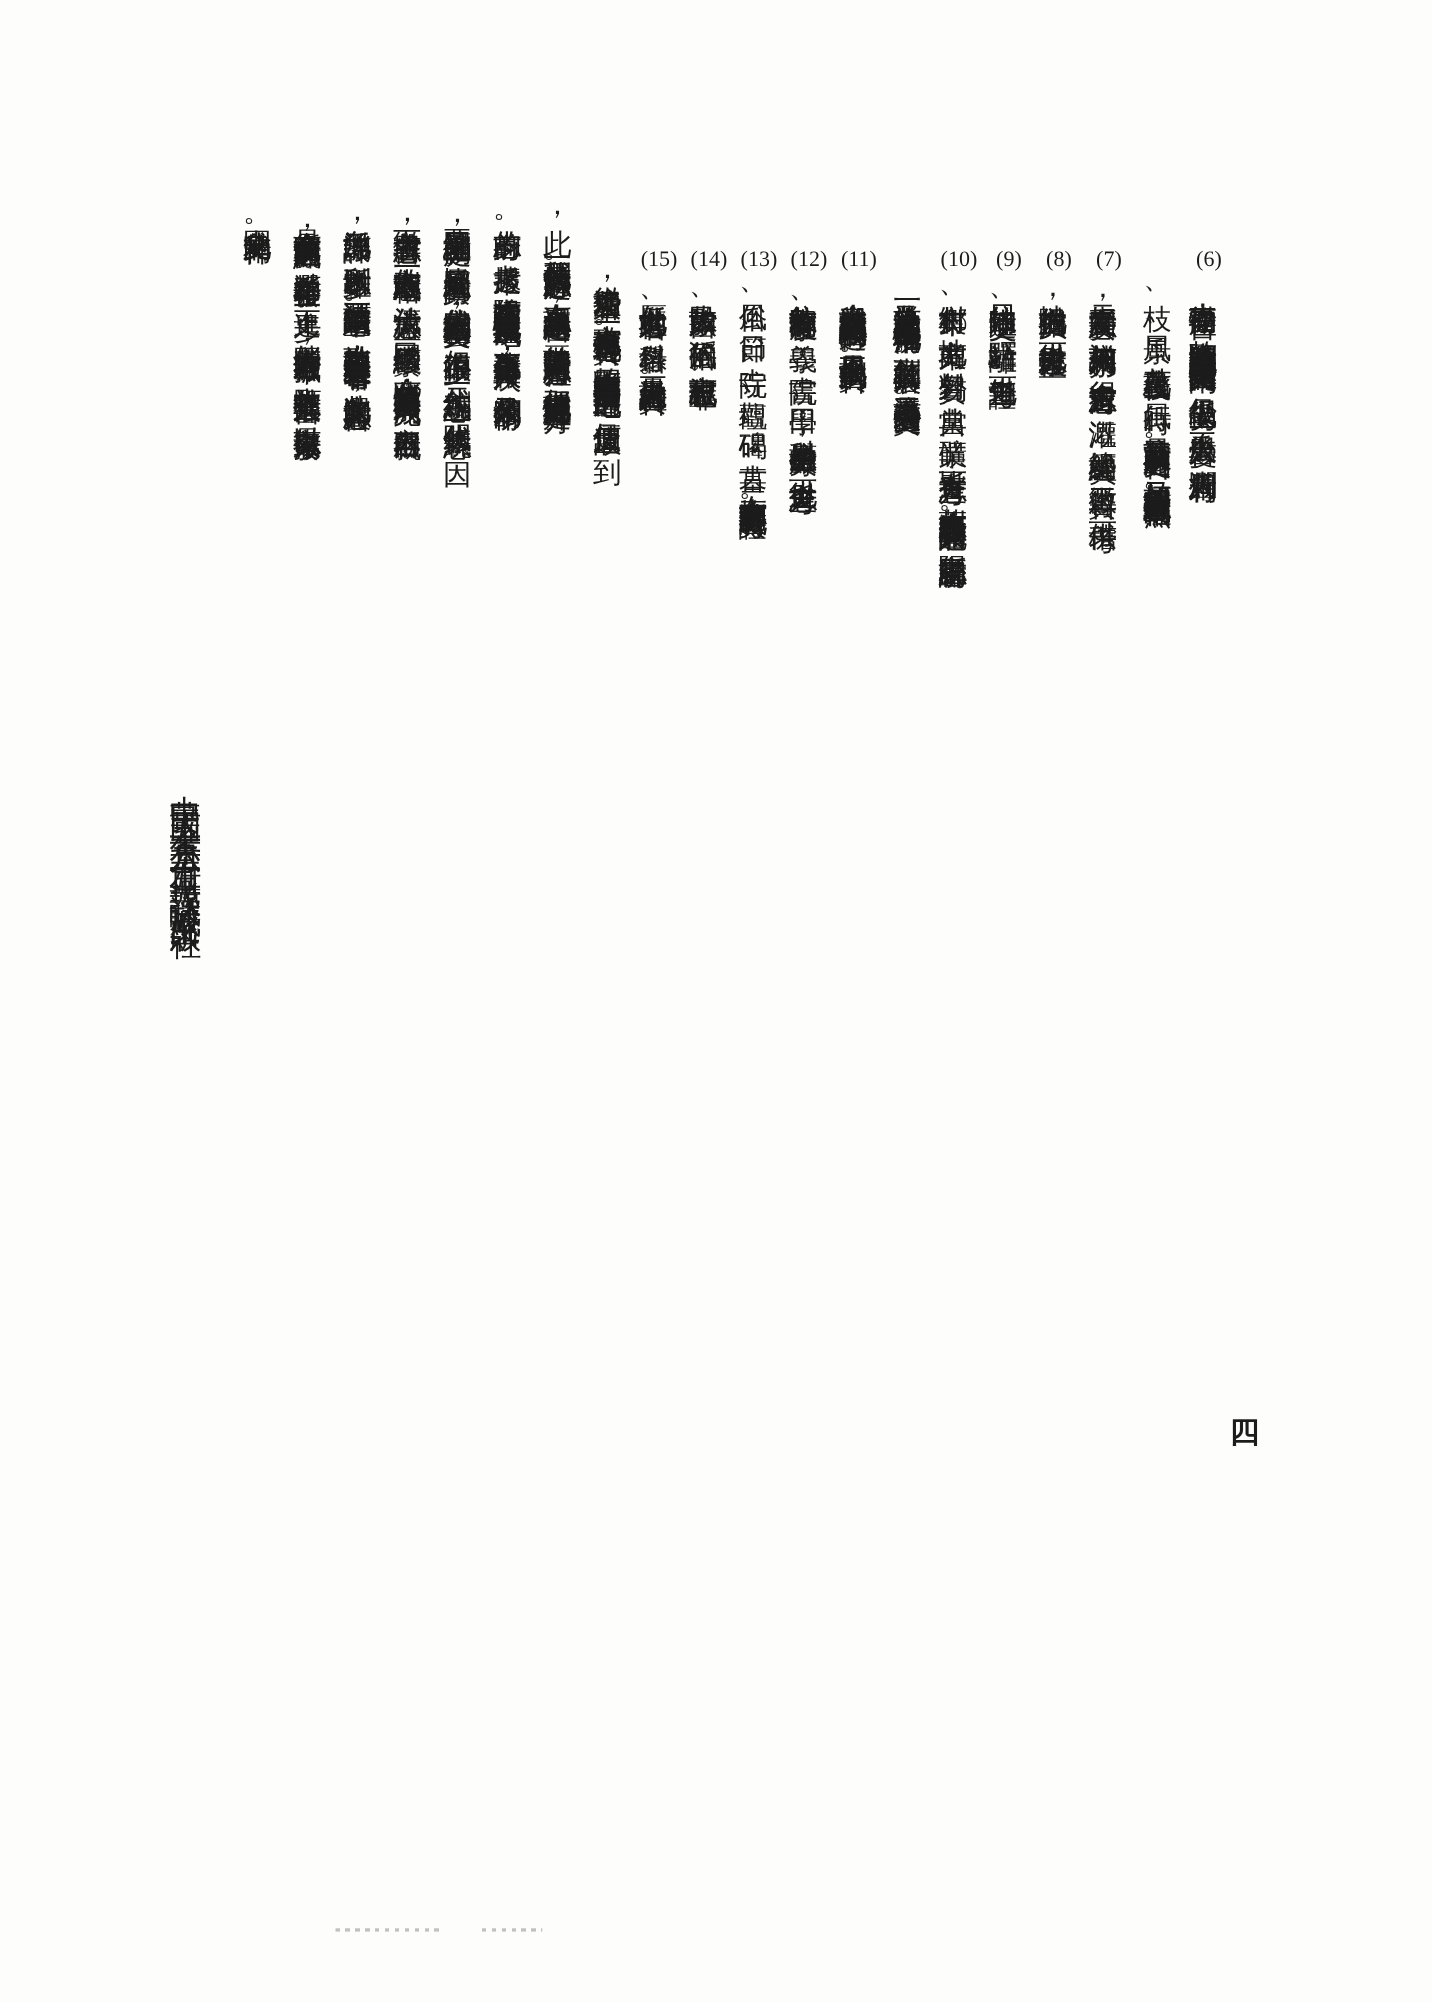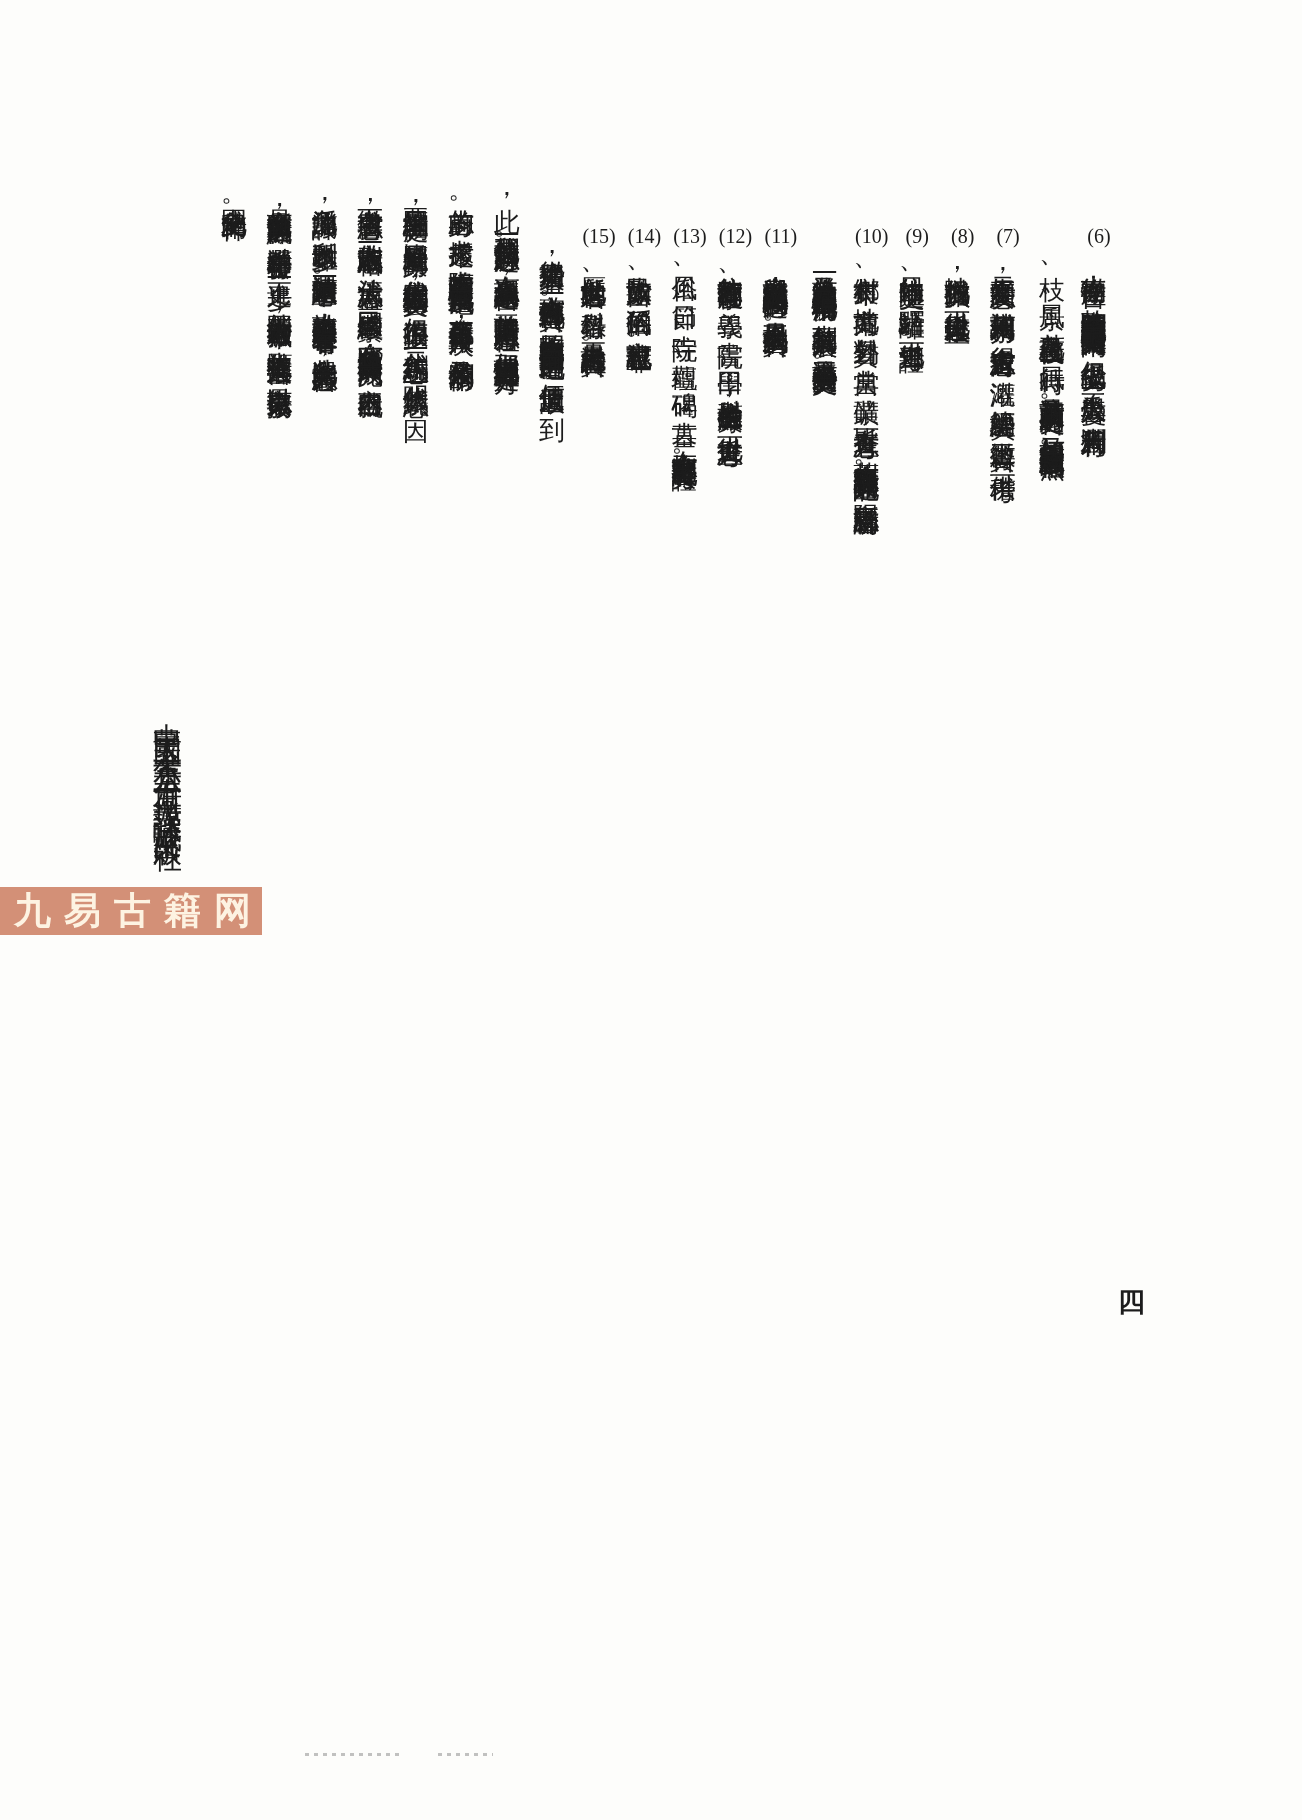--- a/index.html
+++ b/index.html
@@ -117,20 +117,17 @@
       <div class="col para-cont" style="right: 727.2px;">而徵求各省志書，方志的型態漸成一格。清代方志大盛，民國繼續修纂，有些省區曾急迫的限令於六個月內完成，內容自然就不</div>
       <div class="col para-cont" style="right: 772.65px;">免浮濫的譏評，所以刊本雖多，選讀的時候還須思量一下。本社致力於影印中國文史社會科學名著有年，此次選印的方志叢書，</div>
       <div class="col para-cont" style="right: 818.1px;">是完全依循前面所述的觀點，精選善本影印發行。更進一步，倘若國內外人士藏有孤本，本社願收入這部叢書，以貫徹素來發揚</div>
       <div class="col para-cont" style="right: 863.55px;">中國文化的精神。</div>
     </div>
 
   <div class="colophon">中華民國五十六年六月二十五日何光謨謹識於成文出版社</div>
 
   <div class="folio">四</div>
 
-  <div class="watermark">
-    <span class="watermark-text">九易古籍网</span>
-  </div>
 
   <div class="artifact a1"></div>
   <div class="artifact a2"></div>
 
 </div>
 
 </body></html>

